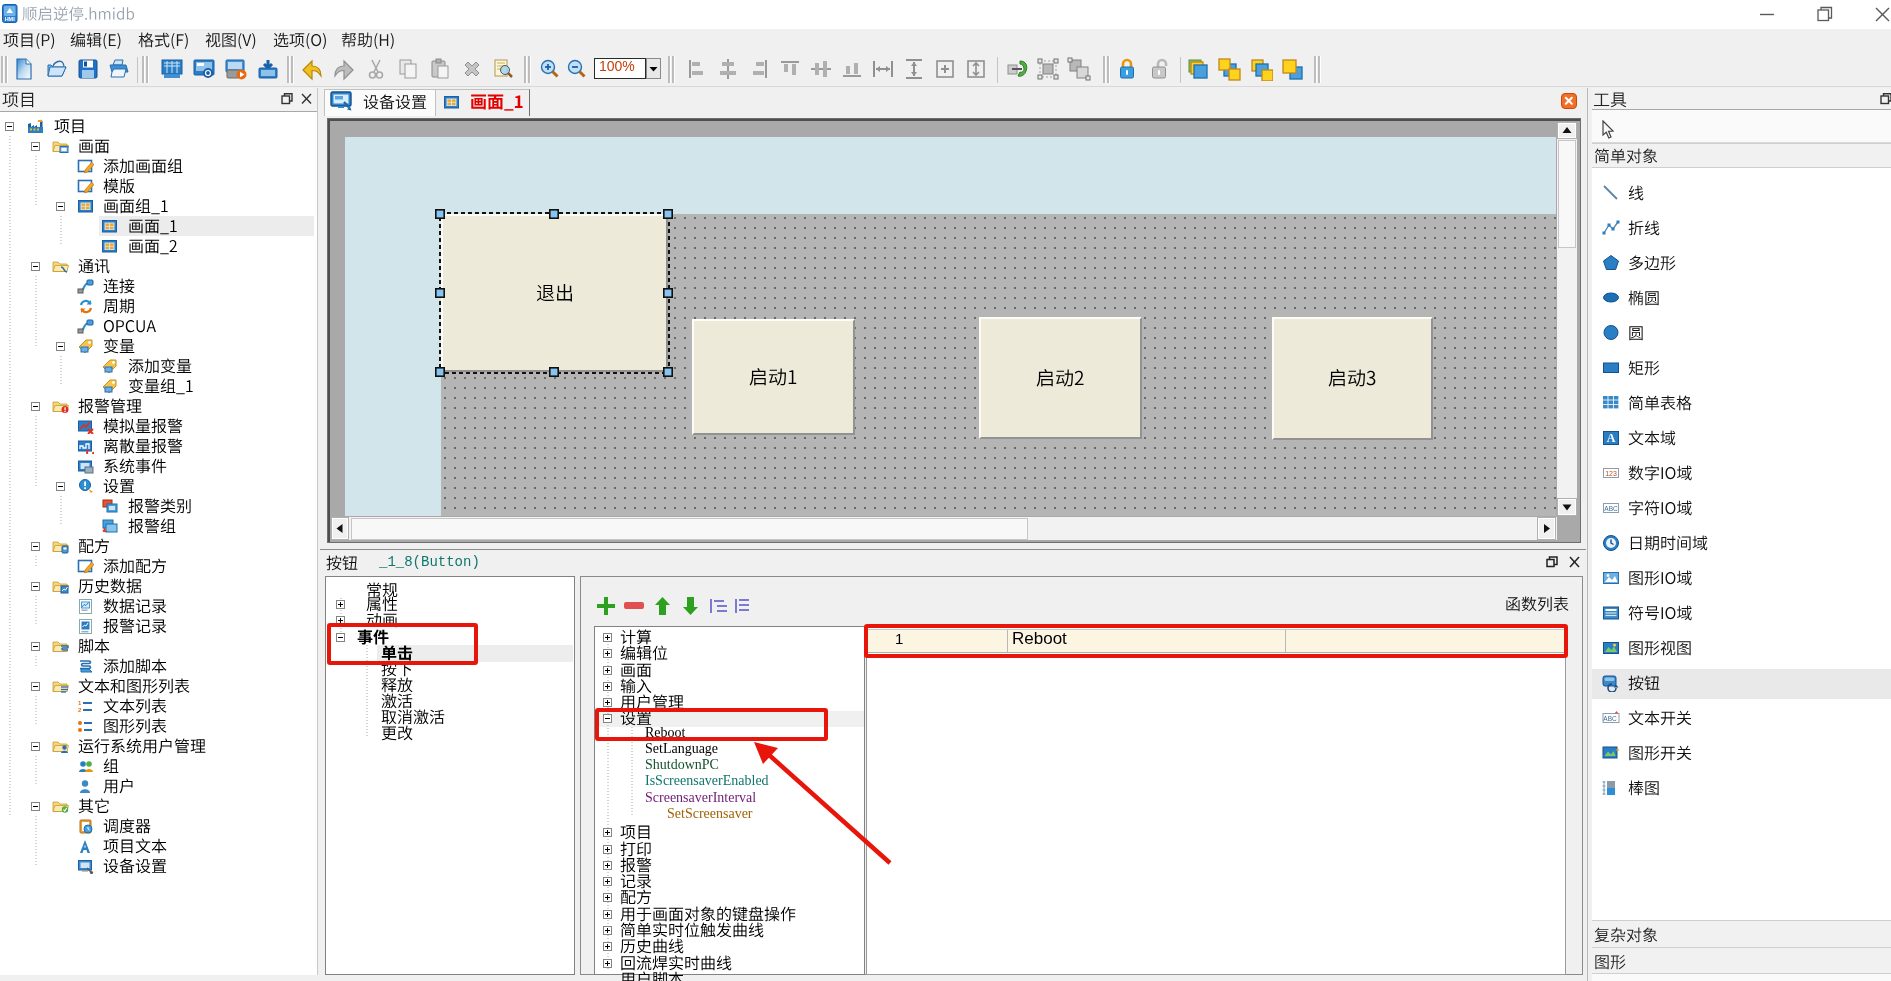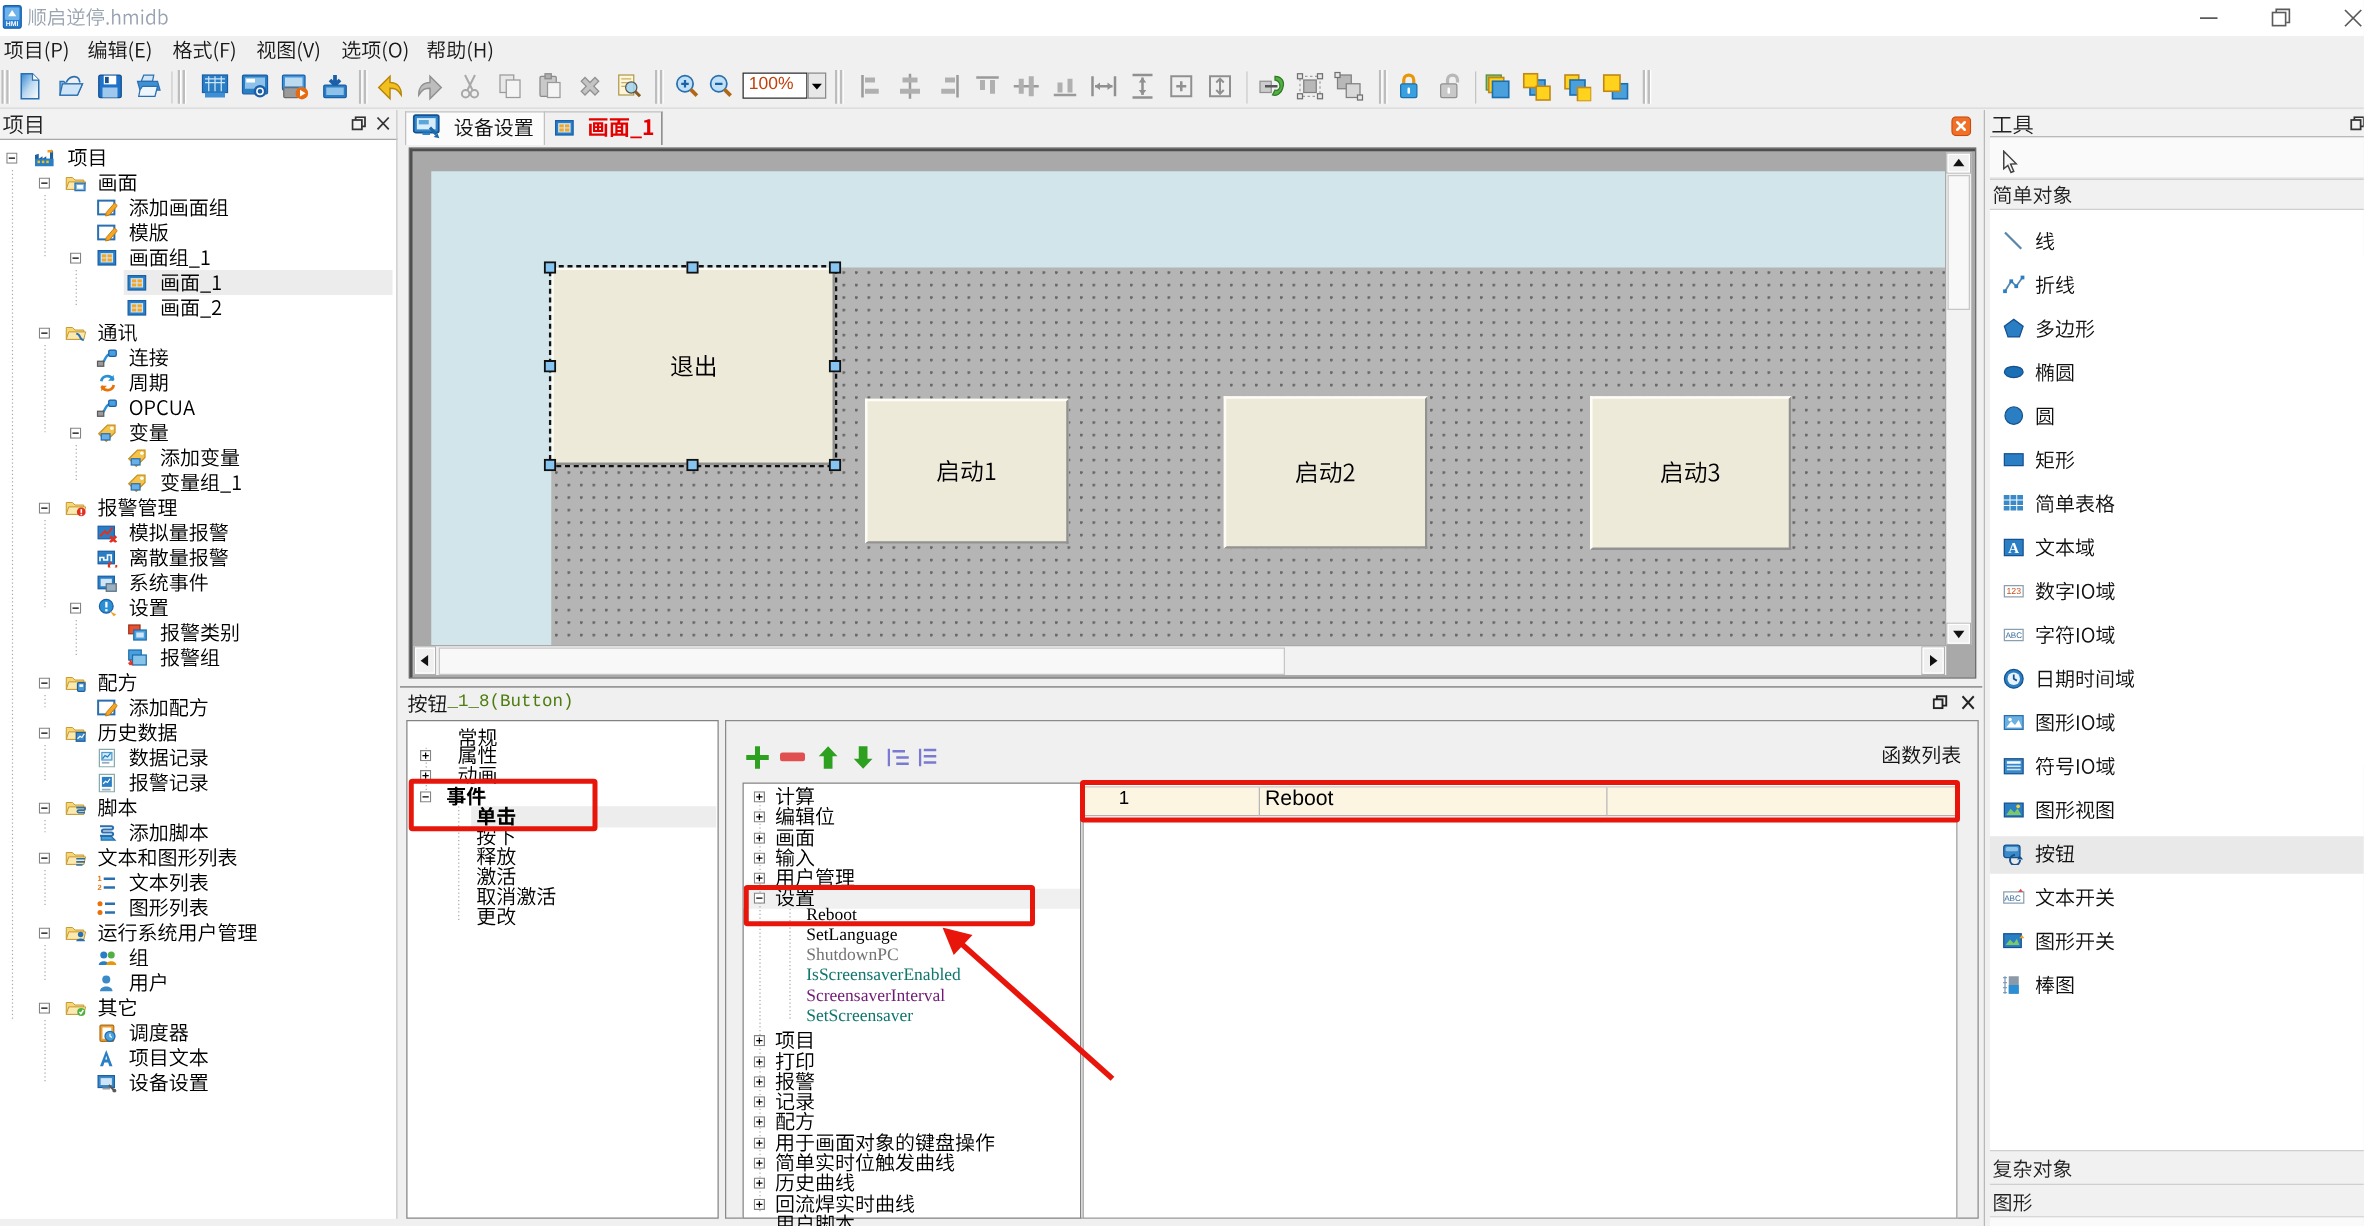--- a/index.html
+++ b/index.html
@@ -1317,21 +1317,21 @@
 <div style="position:absolute;left:351px;top:518px;width:677px;height:22px;background:#f8f8f8;border:1px solid #c6c6c6"></div>
 <div style="position:absolute;left:323px;top:543px;width:1263px;height:6px;background:#f0f0f0"></div>
 <div style="position:absolute;left:320px;top:549px;width:1266px;height:432px;background:#f0f0f0;border-top:1px solid #b0b0b0"></div>
 <div style="position:absolute;left:320px;top:549px;width:1266px;height:1px;background:#8a8a8a"></div>
 <svg class="t" style="left:326.0px;top:552.6px" width="32" height="21">
     <g fill="#111" transform="translate(0,16.0) scale(0.0800,-0.0800)">
       <use href="#r6309" x="0"></use>
       <use href="#r94ae" x="200"></use>
     </g>
   </svg>
-<div style="position:absolute;top:553.5px;font:normal 14px 'Liberation Mono',monospace;color:#4d7c0f;white-space:pre;letter-spacing:0;left:358px">_1_8(Button)</div>
+<div style="position:absolute;top:553.5px;font:normal 14px 'Liberation Mono',monospace;color:#0f766e;white-space:pre;letter-spacing:0;left:379px">_1_8(Button)</div>
 <svg style="position:absolute;left:1546px;top:556px" width="36" height="12">
     <g fill="none" stroke="#222" stroke-width="1.5">
       <rect x="1" y="3.5" width="7" height="7"></rect>
       <path d="M3.5 3.5 V1 H11 V8.5 H8"></path>
       <line x1="24" y1="1" x2="33" y2="11"></line>
       <line x1="33" y1="1" x2="24" y2="11"></line>
     </g>
   </svg>
 <div style="position:absolute;left:325px;top:576px;width:250px;height:399px;background:#fff;border:1px solid #828282"></div>
 <div style="position:absolute;left:377px;top:645px;width:196px;height:17px;background:#ededed"></div>
@@ -1528,24 +1528,24 @@
     <line x1="2" y1="4.5" x2="7" y2="4.5" stroke="#000"></line>
   </svg>
 <svg class="t" style="left:620.0px;top:707.6px" width="32" height="21">
     <g fill="#000" transform="translate(0,16.0) scale(0.0800,-0.0800)">
       <use href="#r8bbe" x="0"></use>
       <use href="#r7f6e" x="200"></use>
     </g>
   </svg>
 <div style="position:absolute;top:724.5px;font:normal 14px 'Liberation Serif',serif;color:#000;white-space:pre;letter-spacing:0;left:645px">Reboot</div>
 <div style="position:absolute;top:740.8px;font:normal 14px 'Liberation Serif',serif;color:#000;white-space:pre;letter-spacing:0;left:645px">SetLanguage</div>
-<div style="position:absolute;top:757.1px;font:normal 14px 'Liberation Serif',serif;color:#737373;white-space:pre;letter-spacing:0;left:645px">ShutdownPC</div>
+<div style="position:absolute;top:757.1px;font:normal 14px 'Liberation Serif',serif;color:#14532d;white-space:pre;letter-spacing:0;left:645px">ShutdownPC</div>
 <div style="position:absolute;top:773.4px;font:normal 14px 'Liberation Serif',serif;color:#0f766e;white-space:pre;letter-spacing:0;left:645px">IsScreensaverEnabled</div>
 <div style="position:absolute;top:789.7px;font:normal 14px 'Liberation Serif',serif;color:#701a75;white-space:pre;letter-spacing:0;left:645px">ScreensaverInterval</div>
-<div style="position:absolute;top:806.0px;font:normal 14px 'Liberation Serif',serif;color:#0f766e;white-space:pre;letter-spacing:0;left:645px">SetScreensaver</div>
+<div style="position:absolute;top:806.0px;font:normal 14px 'Liberation Serif',serif;color:#a16207;white-space:pre;letter-spacing:0;left:667px">SetScreensaver</div>
 <svg style="position:absolute;left:603px;top:827.5px" width="9" height="9">
     <rect x="0.5" y="0.5" width="8" height="8" fill="#fff" stroke="#848484"></rect>
     <line x1="2" y1="4.5" x2="7" y2="4.5" stroke="#000"></line>
     <line x1="4.5" y1="2" x2="4.5" y2="7" stroke="#000"></line>
   </svg>
 <svg class="t" style="left:620.0px;top:821.6px" width="32" height="21">
     <g fill="#000" transform="translate(0,16.0) scale(0.0800,-0.0800)">
       <use href="#r9879" x="0"></use>
       <use href="#r76ee" x="200"></use>
     </g>

